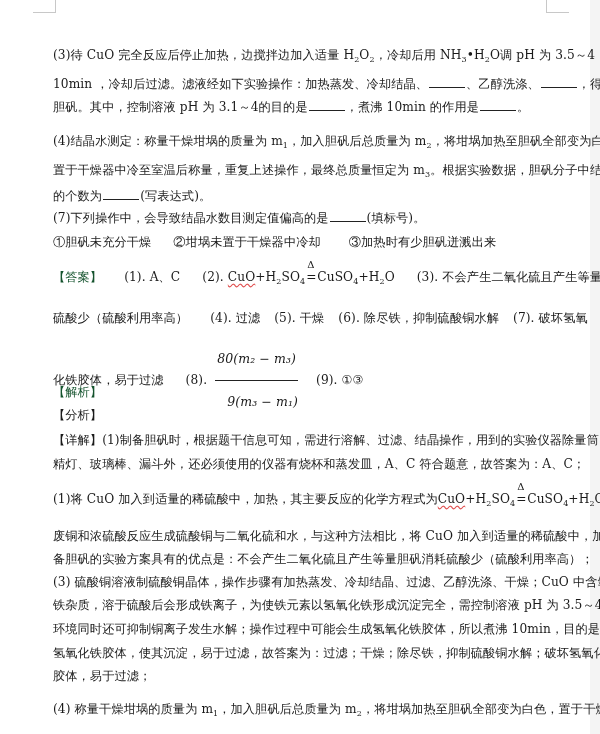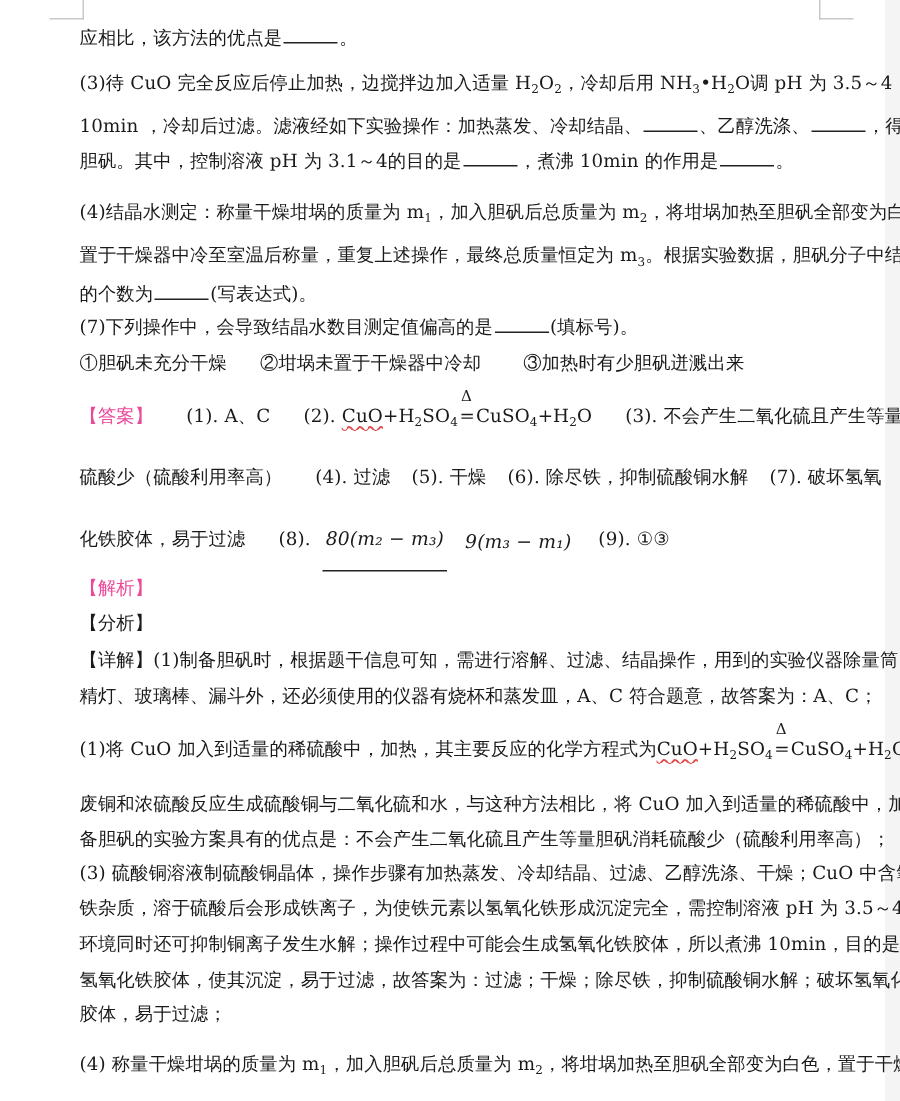--- a/index.html
+++ b/index.html
@@ -6,43 +6,40 @@
   body { width:600px; height:734px; position:relative; overflow:hidden;
          font-family:"DejaVu Serif","Liberation Serif",serif; color:#1a1a1a; }
   .page { position:absolute; left:0; top:0; width:600px; height:734px; background:#fff; }
   .crop-tl { position:absolute; left:33px; top:0; width:22px; height:12px;
              border-right:1px solid #c8c8c8; border-bottom:1px solid #c8c8c8; }
   .crop-tr { position:absolute; left:546px; top:0; width:22px; height:12px;
              border-left:1px solid #c8c8c8; border-bottom:1px solid #c8c8c8; }
   .right-edge { position:absolute; left:590px; top:0; width:10px; height:734px; background:#f4f4f4; }
   .line { position:absolute; left:53px; white-space:nowrap; font-size:12.2px; letter-spacing:0.1px; line-height:16px; }
   .blank { display:inline-block; width:36px; border-bottom:1px solid #222; height:11px; vertical-align:baseline; margin:0 1px; }
-  .blue { color:#ec4899; }
+  .blue { color:#14532d; }
   .bold { font-weight:normal; }
   sub { font-size:8px; vertical-align:-3px; line-height:0; }
   .wavy { text-decoration:underline wavy #e05050; text-underline-offset:2px; }
   .delta-eq { display:inline-block; position:relative; width:10px; text-align:center; margin:0 1px; }
   .delta-eq .d { position:absolute; left:1px; top:-12px; font-size:10px; }
-  .frac { display:inline-flex; flex-direction:row; align-items:center; vertical-align:middle; font-style:italic; font-size:12.5px; margin:0 4px; }
+  .frac { display:inline-flex; flex-direction:column; align-items:center; vertical-align:middle; font-style:italic; font-size:12.5px; margin:0 4px; }
   .frac .num { border-bottom:1px solid #222; padding:0 2px 1px 2px; }
   .frac .den { padding-top:1px;margin-left:12px; }
   .gap { display:inline-block; width:22px; }
   .gap-s { display:inline-block; width:14px; }
 </style>
 </head>
 <body>
 
 <div class="page">
   <div class="crop-tl"></div>
   <div class="crop-tr"></div>
   <div class="right-edge"></div>
 
-  <div class="line" style="top:17px">
-    <span>应相比，该方法的优点是</span><span class="blank"></span><span>。</span>
-  </div>
 
   <div class="line" style="top:47px">
     <span>(3)待 CuO 完全反应后停止加热，边搅拌边加入适量 H</span><sub>2</sub><span>O</span><sub>2</sub><span>，冷却后用 NH</span><sub>3</sub><span>•H</span><sub>2</sub><span>O调 pH 为 3.5～4，再煮沸</span>
   </div>
   <div class="line" style="top:76px">
     <span>10min ，冷却后过滤。滤液经如下实验操作：加热蒸发、冷却结晶、</span><span class="blank"></span><span>、乙醇洗涤、</span><span class="blank"></span><span>，得到</span>
   </div>
   <div class="line" style="top:99px">
     <span>胆矾。其中，控制溶液 pH 为 3.1～4的目的是</span><span class="blank"></span><span>，煮沸 10min 的作用是</span><span class="blank"></span><span>。</span>
   </div>

